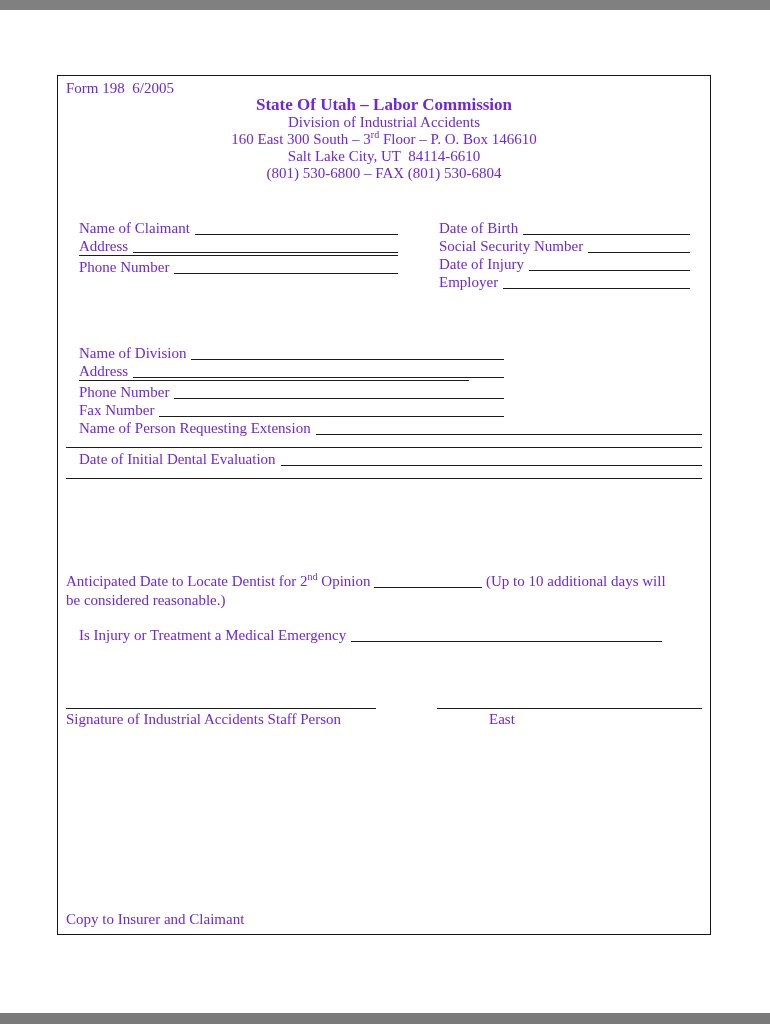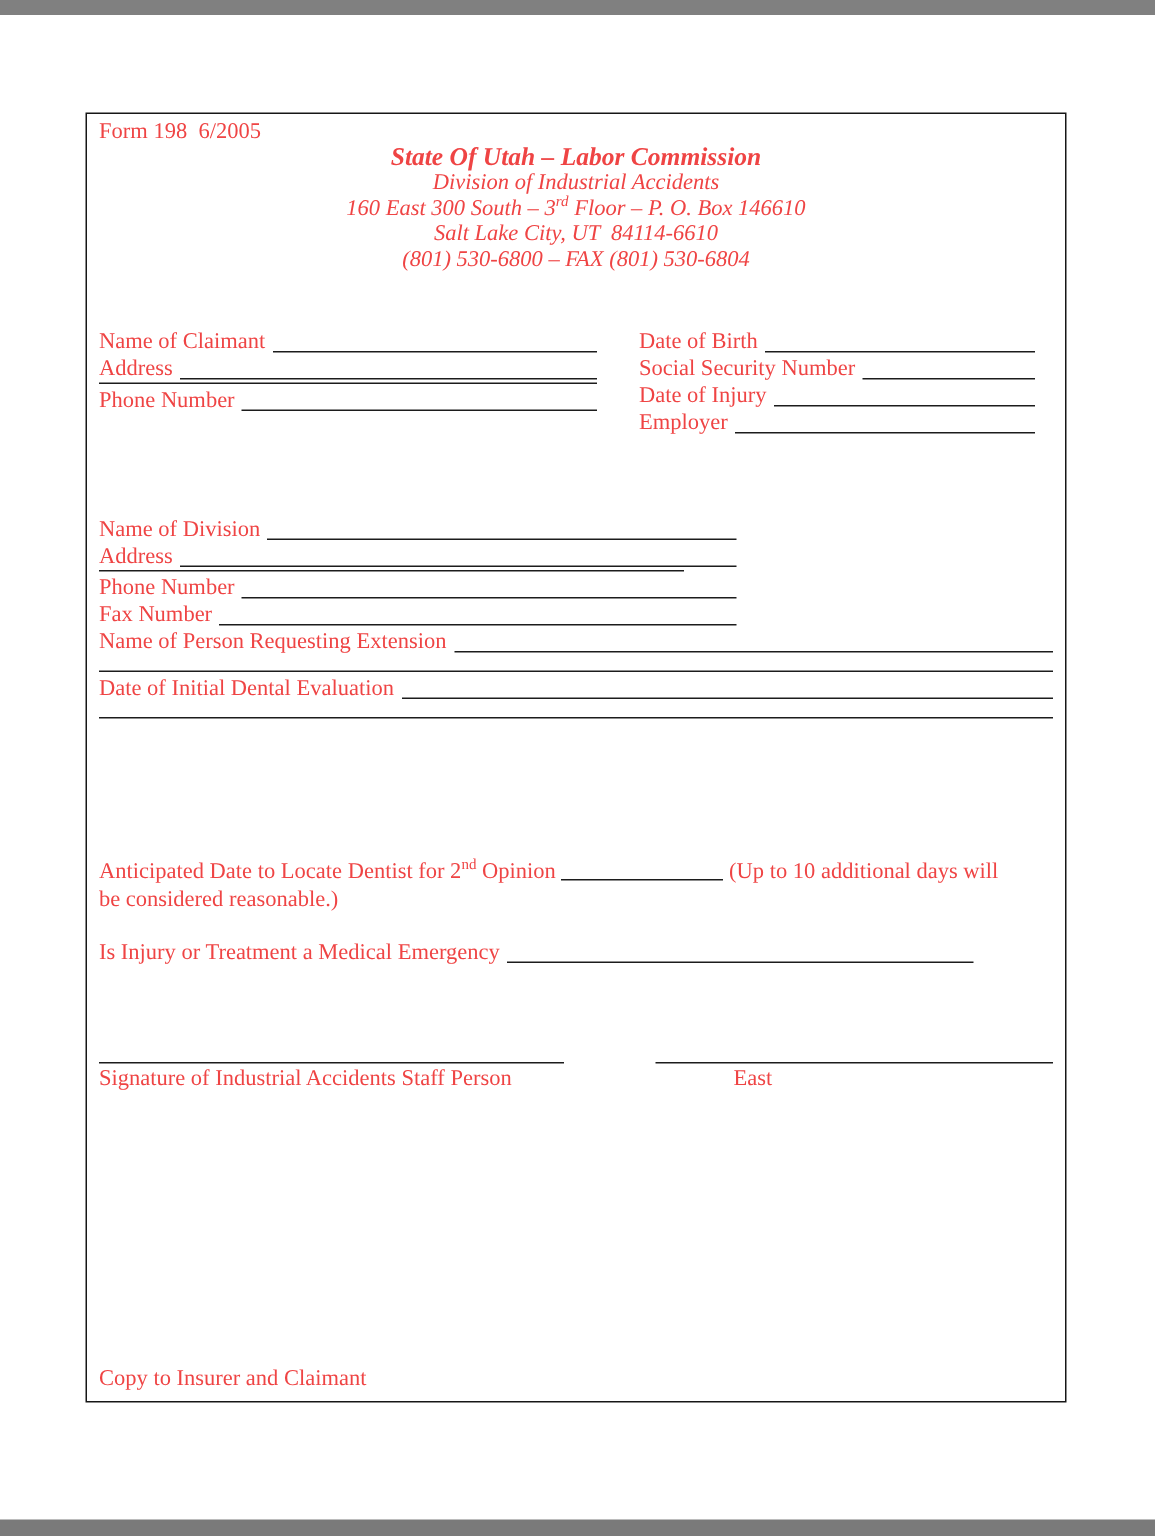--- a/index.html
+++ b/index.html
@@ -1,46 +1,46 @@
 <!DOCTYPE html>
 <html><head>
 <meta charset="utf-8">
 <style>
   html,body { margin:0; padding:0; background:#ffffff; }
   .screen {
     position:relative; width:770px; height:1024px; background:#ffffff;
-    font-family:"Liberation Serif", serif; color:#ef4444; overflow:hidden;
+    font-family:"Liberation Serif", serif; color:#6d28d9; overflow:hidden;
   }
   .bar { position:absolute; left:0; width:100%; }
   .bar.top { top:0; height:10px; background:#808080; }
   .bar.bottom { bottom:0; height:11px; background:#7a7a7a; }
 
   .form {
     position:absolute; left:57px; top:75px; width:654px; height:860px;
     border:1px solid #161616; box-sizing:border-box; font-size:15px; line-height:18px;
   }
   .inner { position:relative; height:100%; box-sizing:border-box; padding:4px 8px; }
 
   .form-number { line-height:16px; white-space:pre-wrap; }
 
-  .hdr { text-align:center;font-style:italic; }
+  .hdr { text-align:center; }
   .hdr .title { font-weight:bold; font-size:17px; line-height:18px; }
   .hdr .hline { line-height:17px; white-space:pre-wrap; }
 
   .ftitle { text-align:center; font-weight:bold; font-style:italic; margin-top:24px; }
   .ftitle div { line-height:17px; }
 
   sup { font-size:10px; line-height:0; }
 
   .cols { display:flex; }
   .cols.claimant { margin-top:37px; }
   .col-left { width:332px; margin-right:28px; }
   .col-right { width:264px; }
 
-  .row { display:flex; line-height:18px; }
+  .row { display:flex; line-height:18px;margin-left:13px; }
   .lbl { white-space:nowrap; padding-right:5px; }
   .blank { flex:1; border-bottom:1px solid #1c1c1c; margin-bottom:2px; }
 
   .sec-insurer { margin-top:53px; }
   .row.w425 { width:425px; }
   .row.w390 { width:390px; }
   .row.w583 { width:583px; }
   .fill-line { border-bottom:1px solid #1c1c1c; height:8px; margin-top:2px; }
   .row.gap2 { margin-top:2px; }
 

